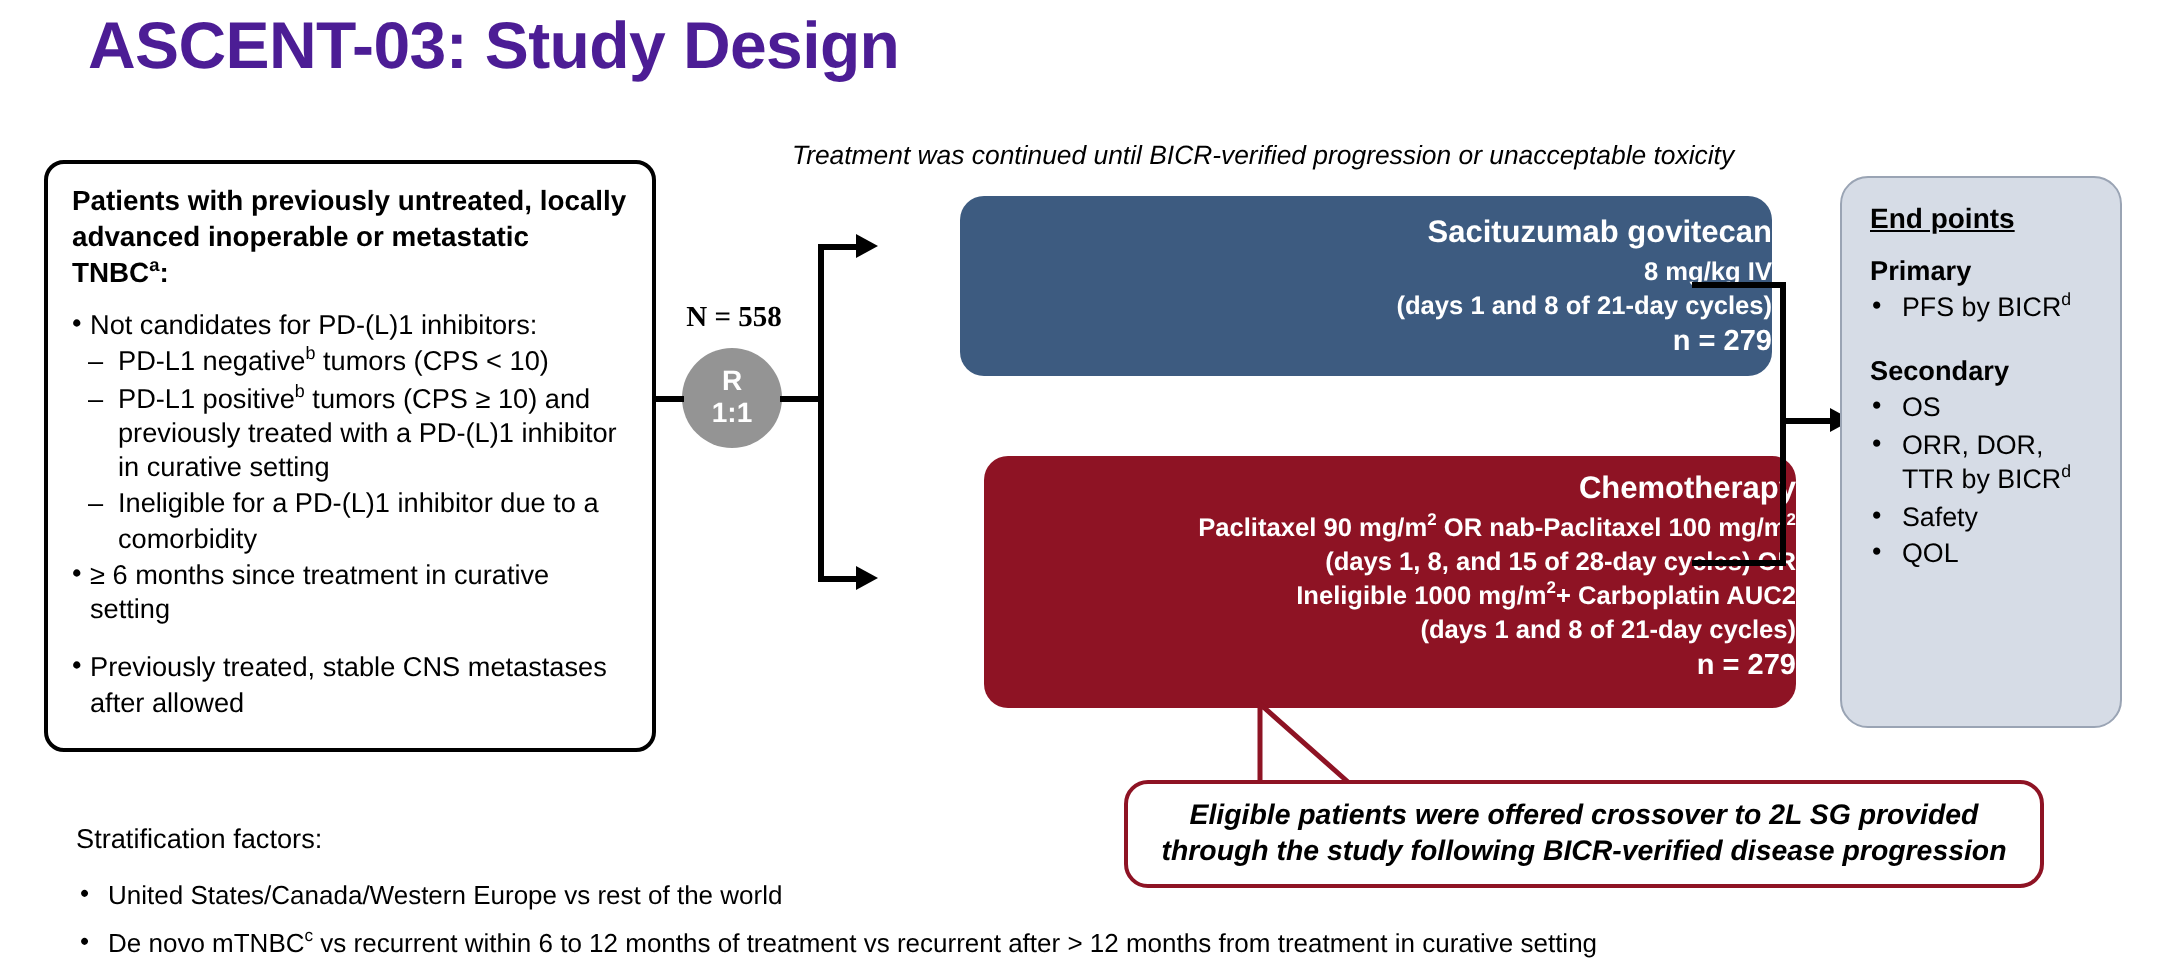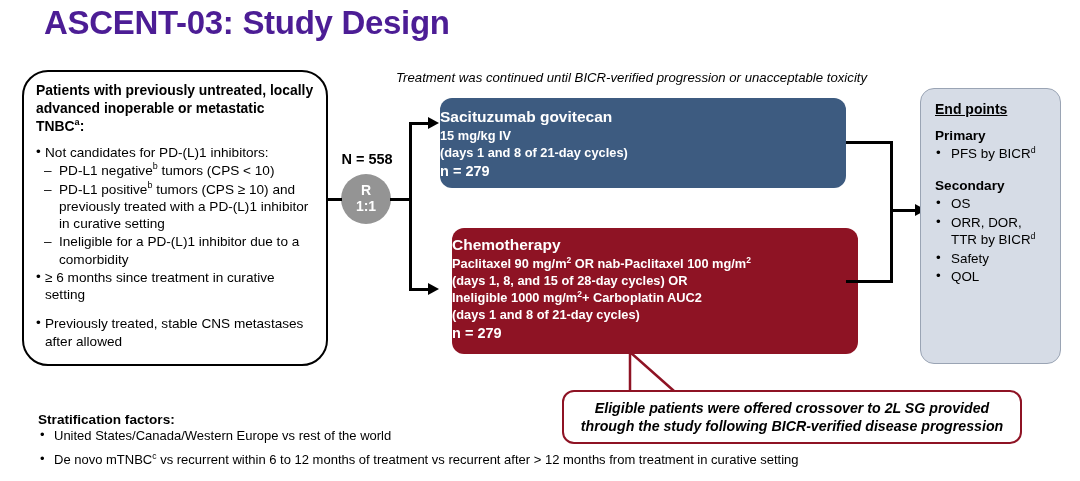--- a/index.html
+++ b/index.html
@@ -25,25 +25,25 @@
     font-weight: bold;
     color: #4c1d95;
     letter-spacing: -0.3px;
     white-space: nowrap;
   }
 
   
   #patient-box {
     position: absolute;
     left: 22px;
-    top: 70px;
+    top: 80px;
     width: 306px;
     height: 296px;
     border: 2px solid #000000;
-    border-radius: 26px;
+    border-radius: 10px;
     box-sizing: border-box;
     background: #ffffff;
   }
   #patient-inner {
     padding: 9px 10px 0 12px;
     font-size: 13.6px;
     line-height: 1.27;
   }
   .pb-head {
     font-weight: bold;
@@ -77,20 +77,21 @@
   
   #rand-n {
     position: absolute;
     left: 331px;
     top: 151px;
     width: 72px;
     text-align: center;
     font-size: 14.5px;
     font-weight: bold;
     white-space: nowrap;
+    font-family: Liberation Serif, serif;
   }
   #rand-circle {
     position: absolute;
     left: 341px;
     top: 174px;
     width: 50px;
     height: 50px;
     border-radius: 50%;
     background: #949494;
     color: #ffffff;
@@ -118,22 +119,23 @@
     border-bottom: 6px solid transparent;
   }
   #arrow-to-sg    { left: 428px; top: 117px; }
   #arrow-to-chemo { left: 428px; top: 283px; }
 
   
   .arm {
     position: absolute;
     border-radius: 12px;
     color: #ffffff;
-    text-align: left;
+    text-align: right;
     box-sizing: border-box;
+    margin-left: 40px;
   }
   #arm-sg {
     left: 440px;
     top: 98px;
     width: 406px;
     height: 90px;
     background: #3d5b80;
     padding-top: 9px;
   }
   #arm-chemo {
@@ -232,23 +234,23 @@
 
   
   #strat {
     position: absolute;
     left: 38px;
     top: 412px;
     font-size: 13px;
     line-height: 1.2;
   }
   #strat-title {
-    font-weight: bold;
+    font-weight: normal;
     font-size: 13.6px;
-    margin-bottom: 0;
+    margin-bottom: 12px;
   }
   .strat-item {
     position: relative;
     padding-left: 16px;
     margin-bottom: 8px;
     white-space: nowrap;
   }
   .strat-item > .bdot { position: absolute; left: 2px; top: -1px; }
 
   
@@ -323,21 +325,21 @@
 <div class="ln" id="split-vert"></div>
 <div class="ln" id="split-top-h"></div>
 <div class="ln" id="split-bot-h"></div>
 <div class="arrow-right" id="arrow-to-sg"></div>
 <div class="arrow-right" id="arrow-to-chemo"></div>
 
 <div id="treat-caption">Treatment was continued until BICR-verified progression or unacceptable toxicity</div>
 
 <div class="arm" id="arm-sg">
   <div class="arm-title">Sacituzumab govitecan</div>
-  <div class="arm-line">15 mg/kg IV</div>
+  <div class="arm-line">8 mg/kg IV</div>
   <div class="arm-line">(days 1 and 8 of 21-day cycles)</div>
   <div class="arm-n">n = 279</div>
 </div>
 
 <div class="arm" id="arm-chemo">
   <div class="arm-title">Chemotherapy</div>
   <div class="arm-line">
     <span>Paclitaxel 90 mg/m</span><sup>2</sup><span> OR nab-Paclitaxel 100 mg/m</span><sup>2</sup>
   </div>
   <div class="arm-line">(days 1, 8, and 15 of 28-day cycles) OR</div>

